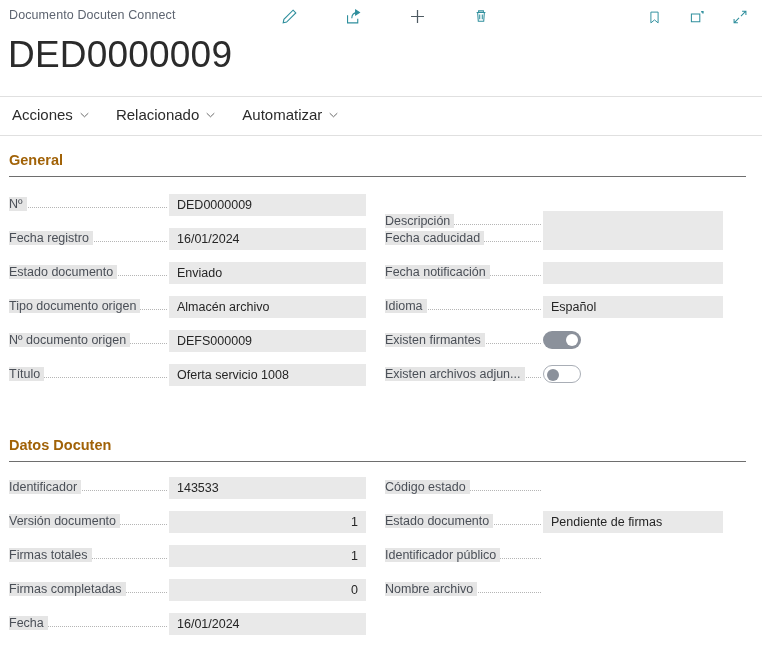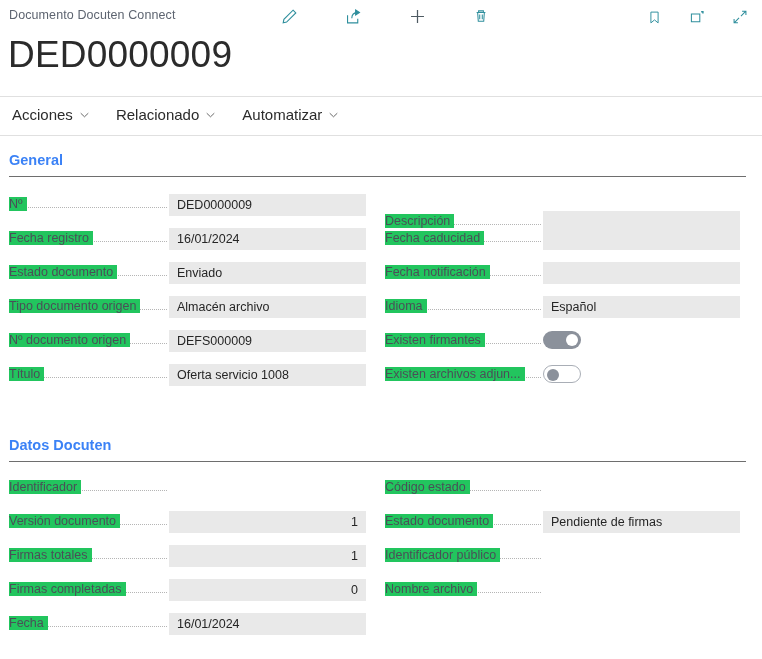--- a/index.html
+++ b/index.html
@@ -98,21 +98,21 @@
     height: 6px;
     display: block;
   }
 
   
   .section-head {
     position: absolute;
     left: 9px;
     font-size: 14.5px;
     font-weight: 700;
-    color: #3b82f6;
+    color: #a16207;
   }
   .section-line {
     position: absolute;
     left: 9px;
     width: 737px;
     height: 1px;
     background: #6e6e6e;
   }
 
   
@@ -120,21 +120,21 @@
     position: absolute;
     height: 22px;
   }
   .row .label {
     position: absolute;
     left: 0;
     top: 3px;
     font-size: 12.5px;
     color: #4a4f57;
     white-space: nowrap;
-    background: #22c55e;
+    background: #e5e5e5;
     padding-right: 4px;
     z-index: 2;
   }
   .row .leader {
     position: absolute;
     left: 0;
     right: 0;
     top: 13px;
     border-bottom: 1px dotted #b5b5b5;
     z-index: 1;
@@ -157,21 +157,21 @@
     box-sizing: border-box;
     white-space: nowrap;
     overflow: hidden;
   }
   .row .value.num { text-align: right; }
 
   
   .col-l .fieldbox { left: 160px; width: 197px; }
   .col-l .leader   { left: 0; width: 158px; }
   
-  .col-r .fieldbox { left: 158px; width: 197px; }
+  .col-r .fieldbox { left: 158px; width: 180px; }
   .col-r .leader   { left: 0; width: 156px; }
 
   .col-l { left: 9px; width: 357px; }
   .col-r { left: 385px; width: 355px; }
 
   
   .toggle {
     position: absolute;
     top: 1px;
     left: 158px;
@@ -371,20 +371,23 @@
     <div class="knob"></div>
   </div>
 </div>
 
 <div class="section-head" style="top:437px">Datos Docuten</div>
 <div class="section-line" style="top:461px"></div>
 
 <div class="row col-l" style="top:477px">
   <div class="leader"></div>
   <div class="label">Identificador</div>
+  <div class="fieldbox">
+    <div class="value">143533</div>
+  </div>
 </div>
 <div class="row col-l" style="top:511px">
   <div class="leader"></div>
   <div class="label">Versión documento</div>
   <div class="fieldbox">
     <div class="value num">1</div>
   </div>
 </div>
 <div class="row col-l" style="top:545px">
   <div class="leader"></div>

